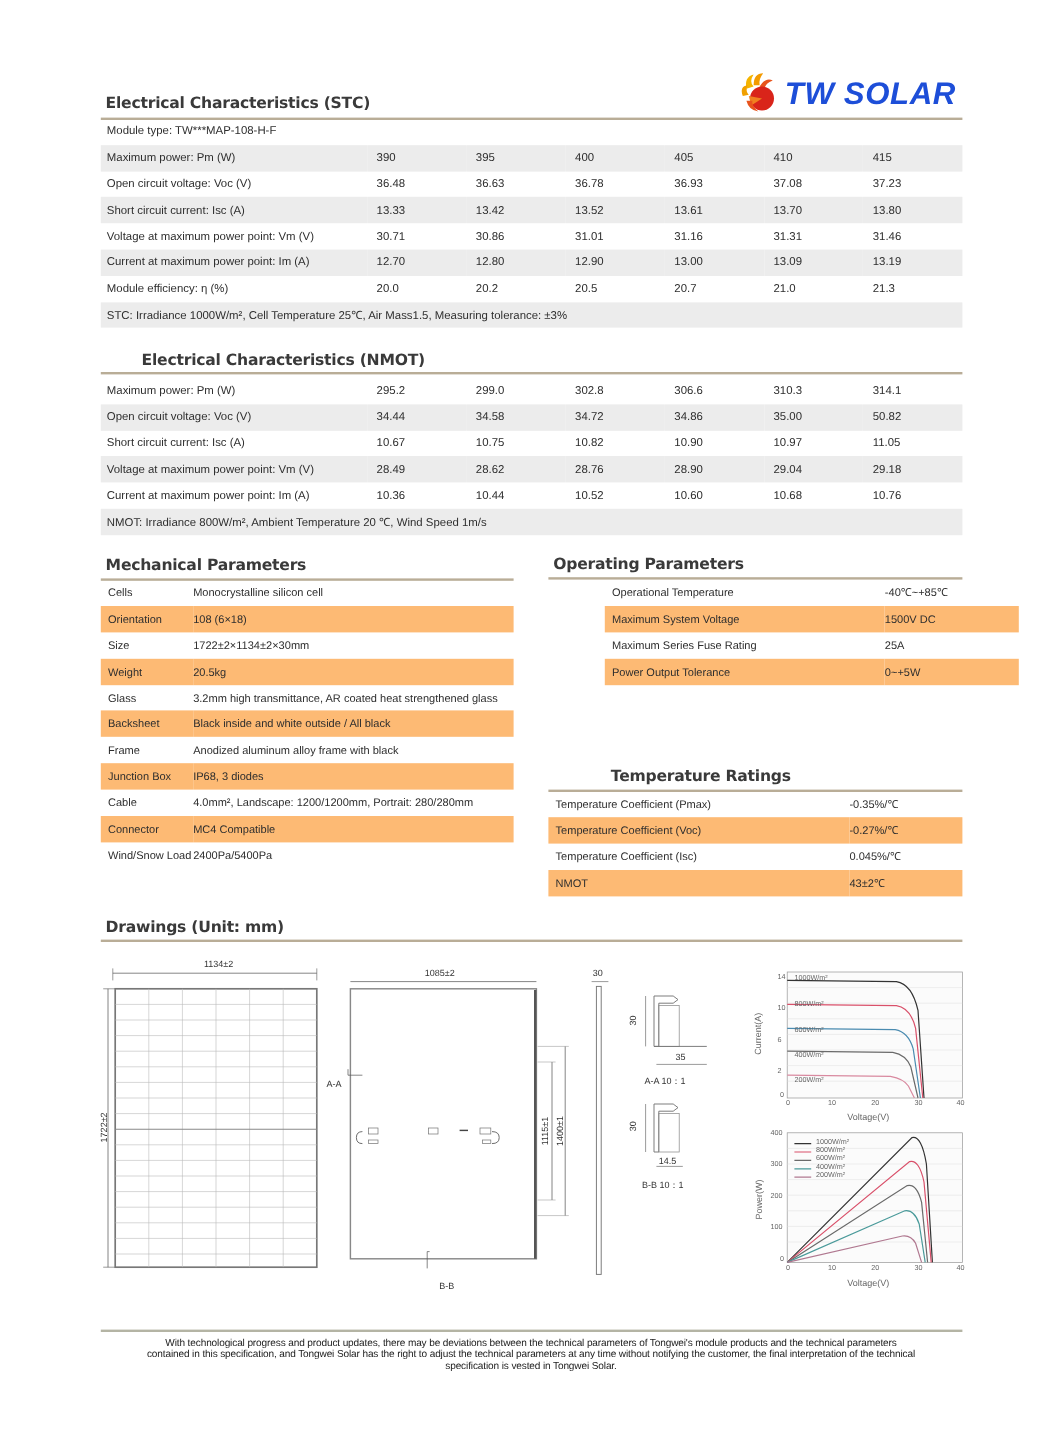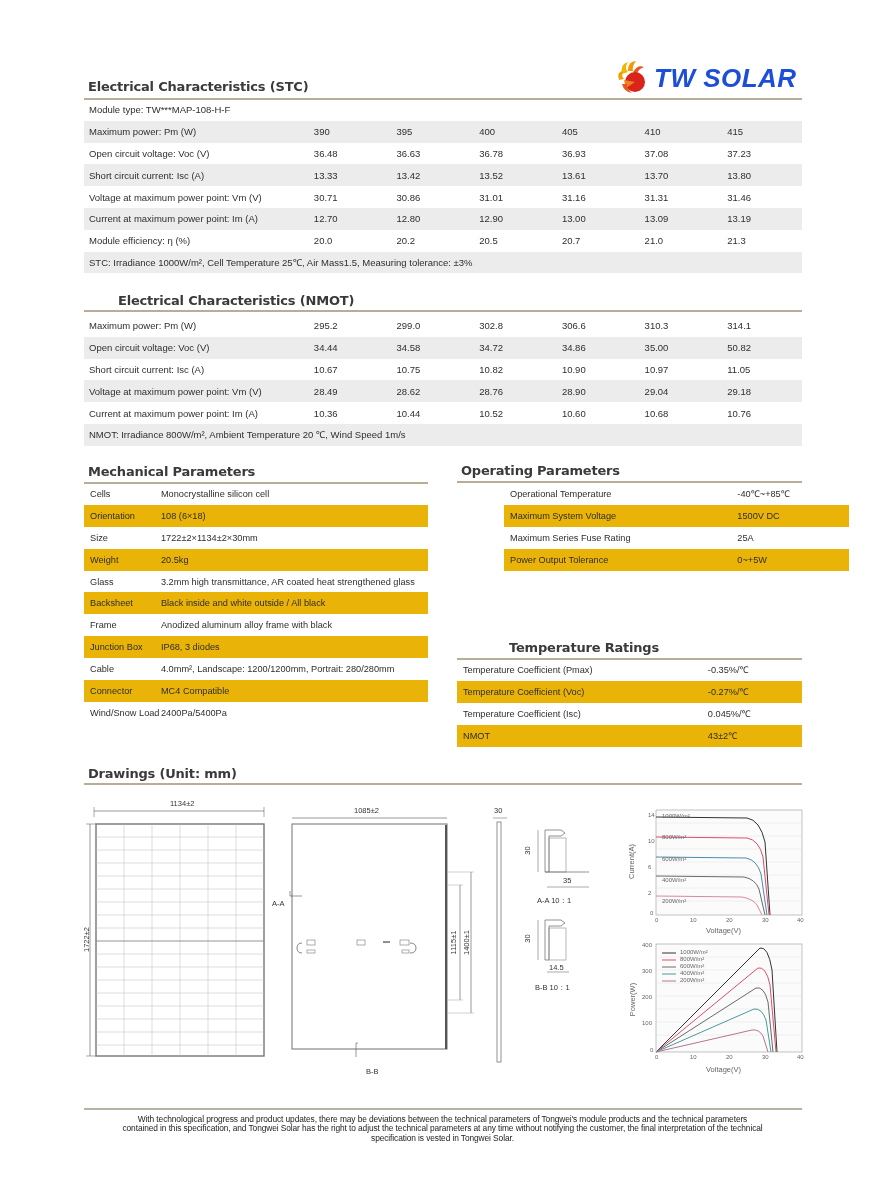--- a/index.html
+++ b/index.html
@@ -27,21 +27,21 @@
   #nmot { position: absolute; left: 84px; top: 290px; width: 718px; }
   #nmot .section-title { position: absolute; left: 6px; top: 3px; margin-left: 28px; }
   #nmot .rule { position: absolute; left: 0; top: 20px; width: 718px; }
   #nmot-table { position: absolute; left: 84px; top: 315px; }
 
   
   .kv { border-collapse: collapse; font-size: 9.2px; color: #2e2e2e; }
   .kv td { height: 21.9px; vertical-align: middle; }
   .kv td.k { padding-left: 6px; }
   .kv td.v { text-align: left; padding-right: 8px; }
-  .kv tr.shade td { background: #eab308; }
+  .kv tr.shade td { background: #fdba74; }
 
   #mech { position: absolute; left: 84px; top: 461px; width: 344px; }
   #mech .section-title { position: absolute; left: 4px; top: 3px; }
   #mech .rule { position: absolute; left: 0; top: 21px; width: 344px; }
   #mech-table { position: absolute; left: 84px; top: 483px; width: 344px; }
 
   #oper { position: absolute; left: 457px; top: 460px; width: 345px; }
   #oper .section-title { position: absolute; left: 4px; top: 3px; }
   #oper .rule { position: absolute; left: 0; top: 21px; width: 345px; }
   #oper-table { position: absolute; left: 457px; top: 483px; width: 345px; margin-left: 47px; }

